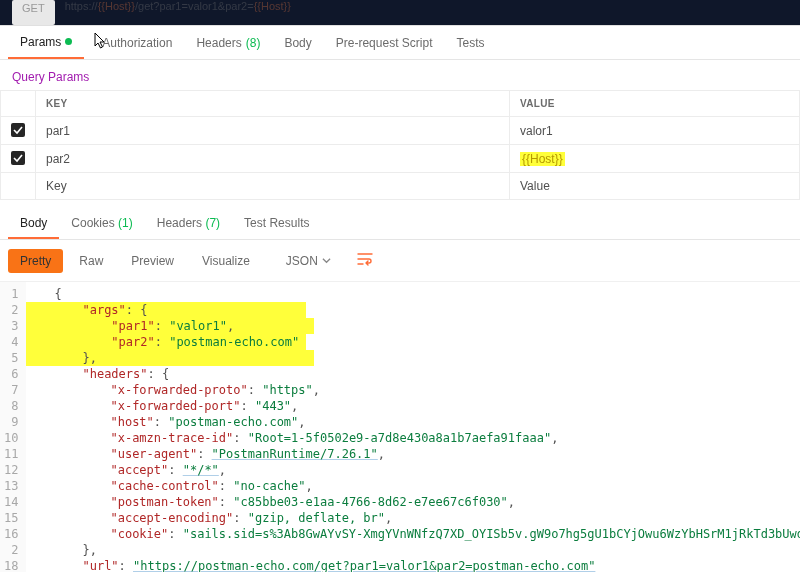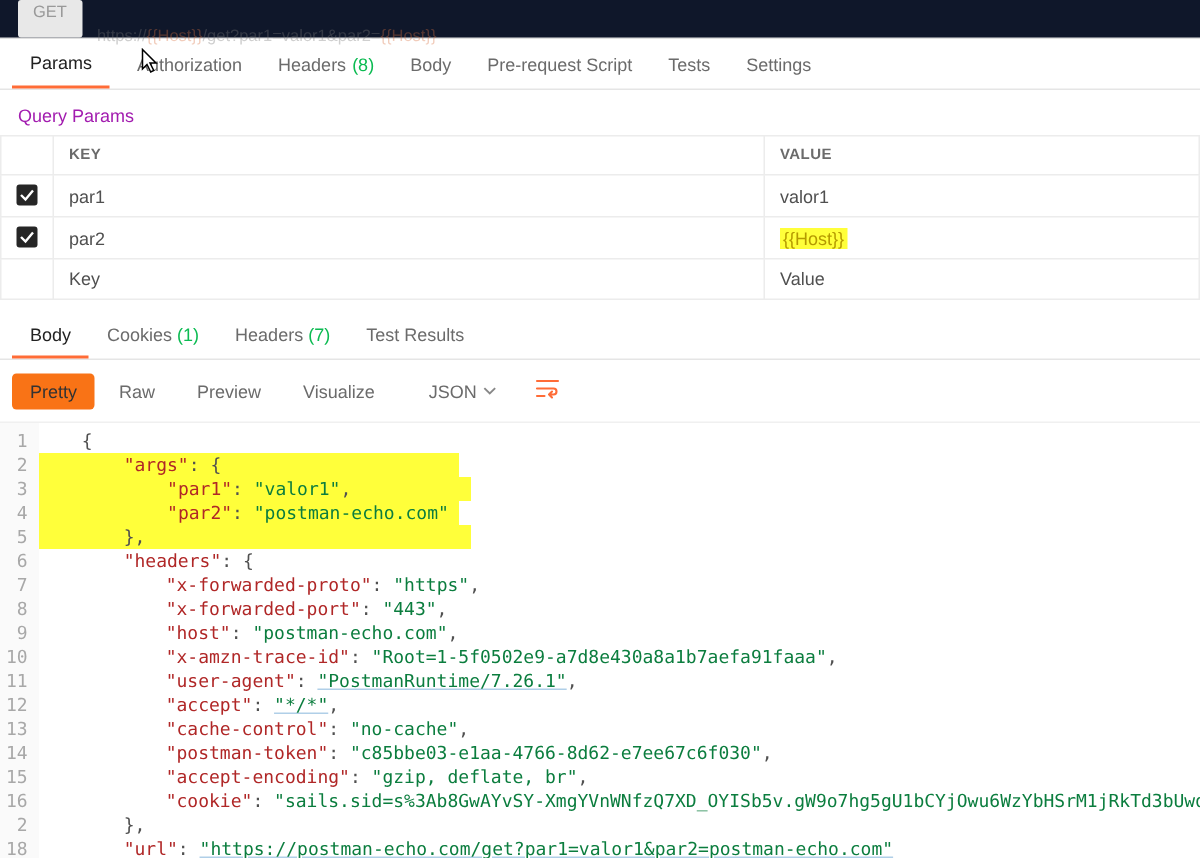--- a/index.html
+++ b/index.html
@@ -1,23 +1,23 @@
 <!DOCTYPE html>
 <html><head>
 <meta charset="utf-8">
 <style>
   * { box-sizing: border-box; margin: 0; padding: 0; }
   body { font-family: -apple-system, "Segoe UI", Arial, sans-serif; font-size: 12px; color: #505050; background: #fff; width: 800px; }
   .topbar { height: 26px; background: #0f172a; border-bottom: 1px solid #e0e0e0; display: flex; padding-left: 12px; }
   .method { background: #e8e8e8; color: #999; padding: 2px 10px; font-size: 11px; margin-right: 10px; border-radius:2px;}
-  .url { font-size: 11px; color: #777; margin-top: 18px; }
+  .url { font-size: 11px; color: #777; }
   .url .var { color: #d87040; }
   .tabs { display: flex; border-bottom: 1px solid #e5e5e5; padding: 0 8px; height: 34px; align-items: stretch; position: relative; }
   .tab { padding: 9px 12px; color: #6b6b6b; cursor: pointer; font-size: 12px; display:flex; align-items:center; gap:4px;}
-  .tab.active { color: #222; border-bottom: 2px solid #ff6c37; flex-direction: column; }
+  .tab.active { color: #222; border-bottom: 2px solid #ff6c37; }
   .dot { width: 7px; height: 7px; background: #0cbb52; border-radius: 50%; display: inline-block; }
   .badge { color: #0cbb52; }
   .cursor { position: absolute; left: 94px; top: 6px; font-size: 16px; color: #111; pointer-events: none; }
   .section-label { padding: 10px 12px 6px; color: #a21caf; font-size: 12px; }
   .params-table { width: 100%; border-collapse: collapse; }
   .params-table th { text-align: left; font-weight: 600; font-size: 10px; color: #6b6b6b; border: 1px solid #ececec; padding: 7px 10px; letter-spacing: .3px;}
   .params-table td { border: 1px solid #ececec; padding: 6px 10px; font-size: 12px; color: #505050; }
   .chkcell { width: 34px; text-align: center; }
   .chk { width: 14px; height: 14px; background: #262626; display: inline-flex; align-items:center; justify-content:center; border-radius:2px;}
   .chk svg { width: 10px; height: 10px; }
@@ -62,21 +62,20 @@
   <div class="tab" style="margin-left:6px;">
       <span>Authorization</span>
     </div>
   <div class="tab">
       <span>Headers</span> 
       <span class="badge">(8)</span>
     </div>
   <div class="tab">Body</div>
   <div class="tab">Pre-request Script</div>
   <div class="tab">Tests</div>
-  <div class="tab">Settings</div>
   <span class="cursor">
     <svg width="14" height="18" viewBox="0 0 14 18">
         <path d="M1 1 L1 14 L4 11 L6.5 16 L8.5 15 L6 10 L10 10 Z" fill="#fff" stroke="#000" stroke-width="1"></path>
       </svg>
   </span>
 </div>
 
 <div class="section-label">Query Params</div>
 
 <table class="params-table">

